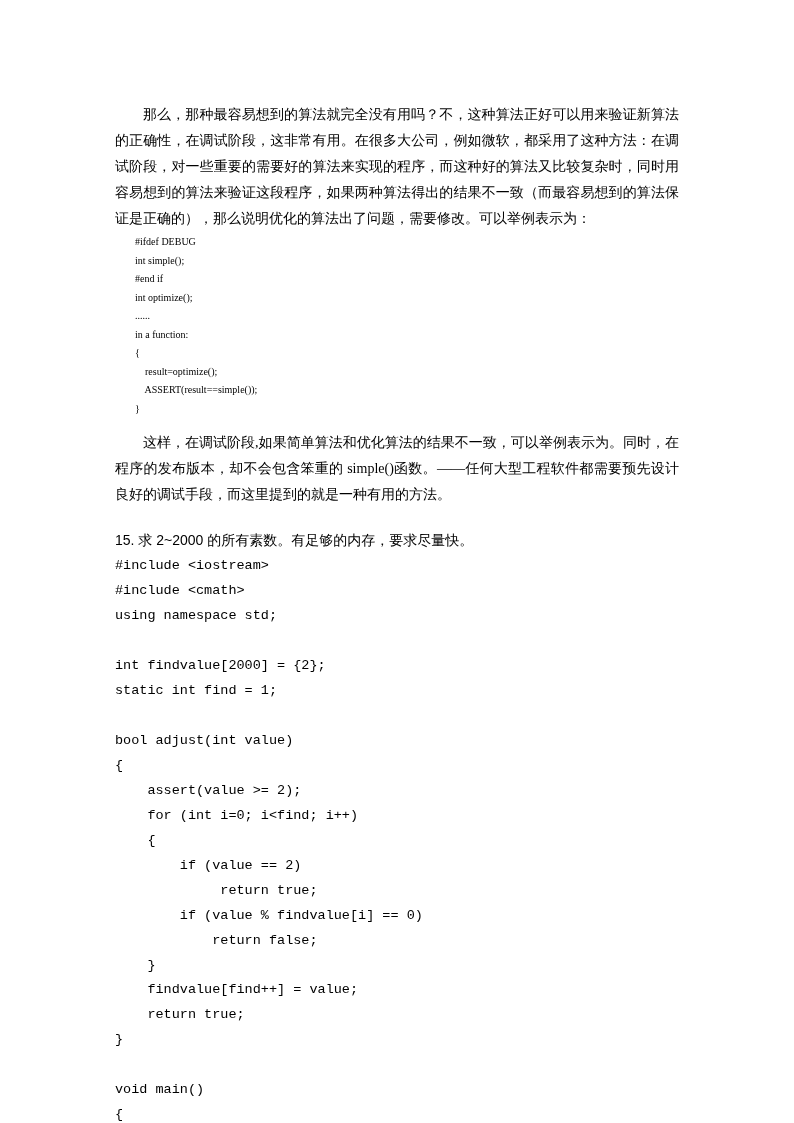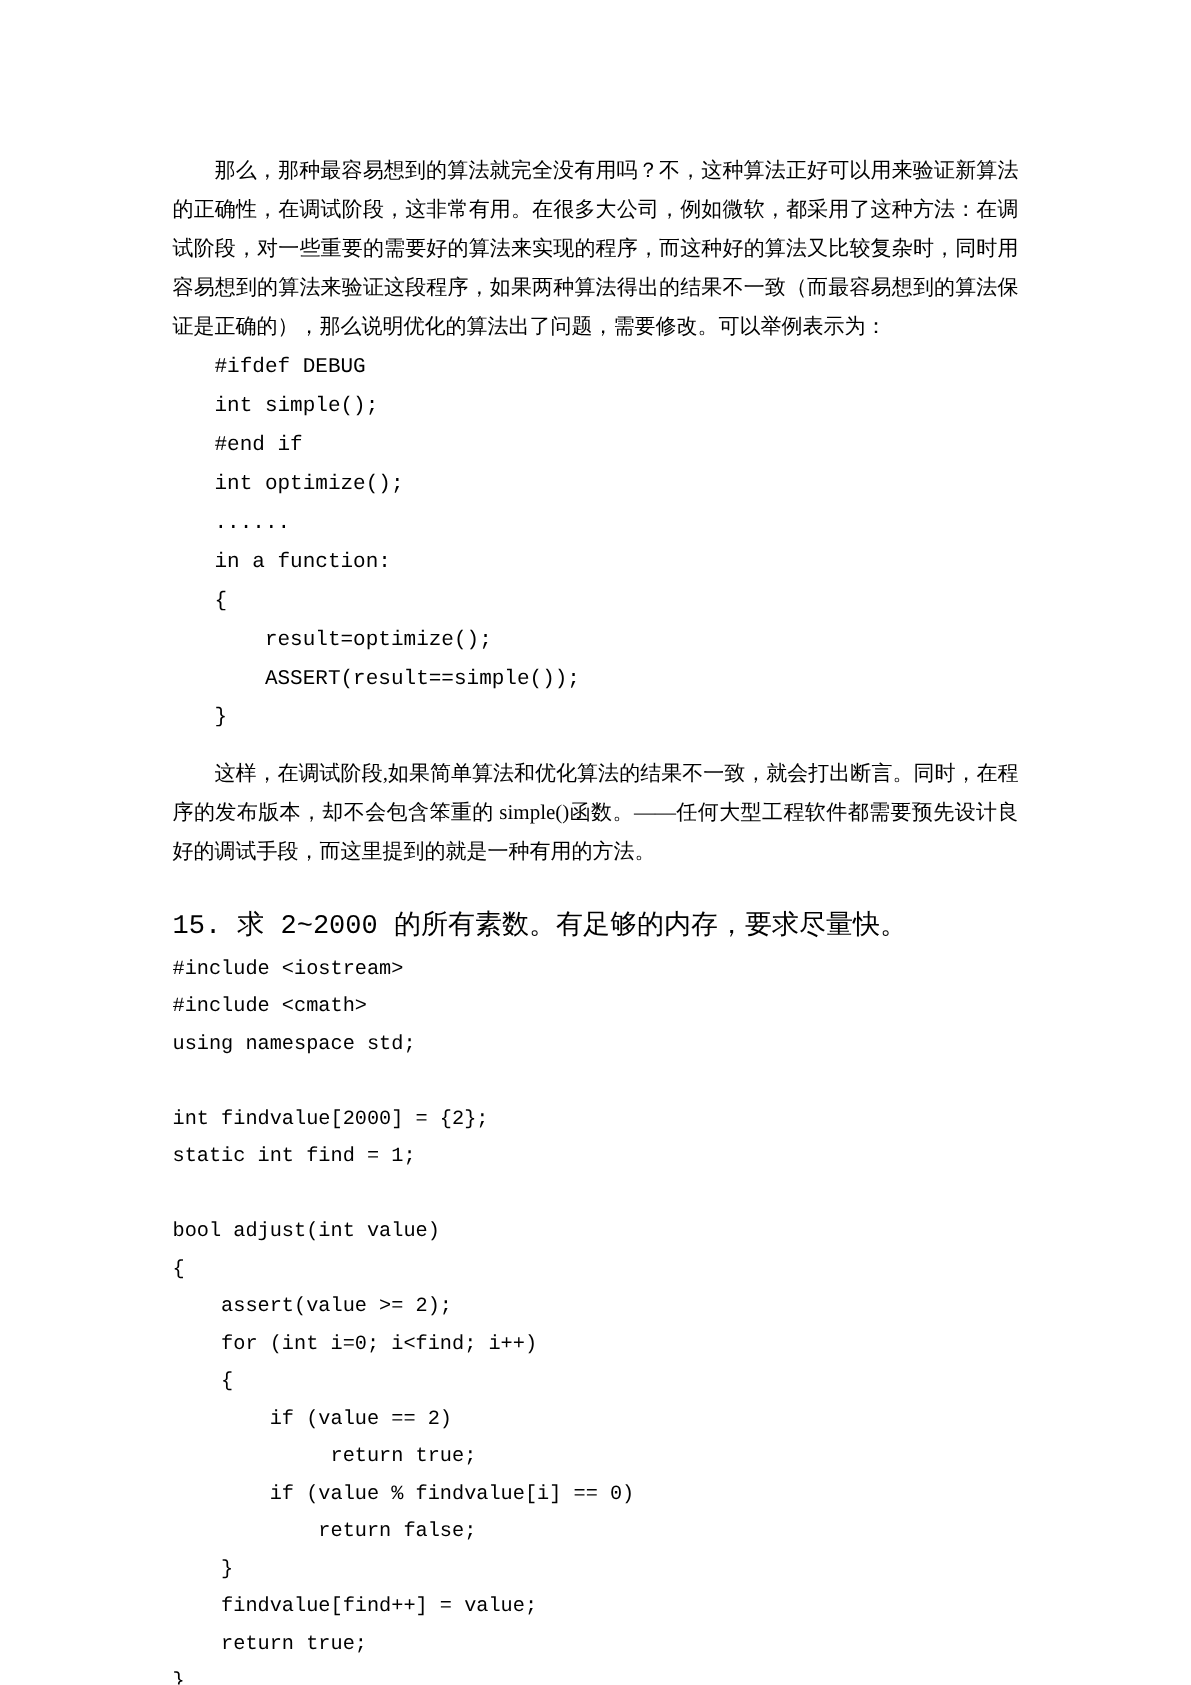--- a/index.html
+++ b/index.html
@@ -19,57 +19,57 @@
     }
     .paragraph {
       text-align: justify;
       margin-bottom: 2px;
       margin-top: 12px;
     }
     .indent {
       text-indent: 2em;
     }
     .code-block {
-      font-family: Liberation Mono, monospace;
-      font-size: 14px;
+      font-family: Liberation Serif, serif;
+      font-size: 10px;
       line-height: 1.85;
       white-space: pre;
       margin-left: 2em;
     }
     .code-block-left {
       font-family: "Courier New", monospace;
       font-size: 13.5px;
       line-height: 1.85;
       white-space: pre;
     }
     .spacer {
       height: 18px;
     }
     .problem-title {
-      font-family: Liberation Mono, monospace;
-      font-size: 18px;
+      font-family: Liberation Sans, sans-serif;
+      font-size: 14px;
     }
   </style>
 </head>
 <body>
 
 <div class="paragraph indent">那么，那种最容易想到的算法就完全没有用吗？不，这种算法正好可以用来验证新算法的正确性，在调试阶段，这非常有用。在很多大公司，例如微软，都采用了这种方法：在调试阶段，对一些重要的需要好的算法来实现的程序，而这种好的算法又比较复杂时，同时用容易想到的算法来验证这段程序，如果两种算法得出的结果不一致（而最容易想到的算法保证是正确的），那么说明优化的算法出了问题，需要修改。可以举例表示为：</div>
 
 <div class="code-block">#ifdef DEBUG
 int simple();
 #end if
 int optimize();
 ......
 in a function:
 {
     result=optimize();
     ASSERT(result==simple());
 }</div>
 
-<div class="paragraph indent">这样，在调试阶段,如果简单算法和优化算法的结果不一致，就会打出断言。同时，在程序的发布版本，却不会包含笨重的 simple()函数。——任何大型工程软件都需要预先设计良好的调试手段，而这里提到的就是一种有用的方法。</div>
+<div class="paragraph indent">这样，在调试阶段,如果简单算法和优化算法的结果不一致，可以举例表示为。同时，在程序的发布版本，却不会包含笨重的 simple()函数。——任何大型工程软件都需要预先设计良好的调试手段，而这里提到的就是一种有用的方法。</div>
 
 <div class="spacer"></div>
 
 <div class="problem-title">15. 求 2~2000 的所有素数。有足够的内存，要求尽量快。</div>
 
 <div class="code-block-left">#include &lt;iostream&gt;
 #include &lt;cmath&gt;
 using namespace std;
 
 int findvalue[2000] = {2};

